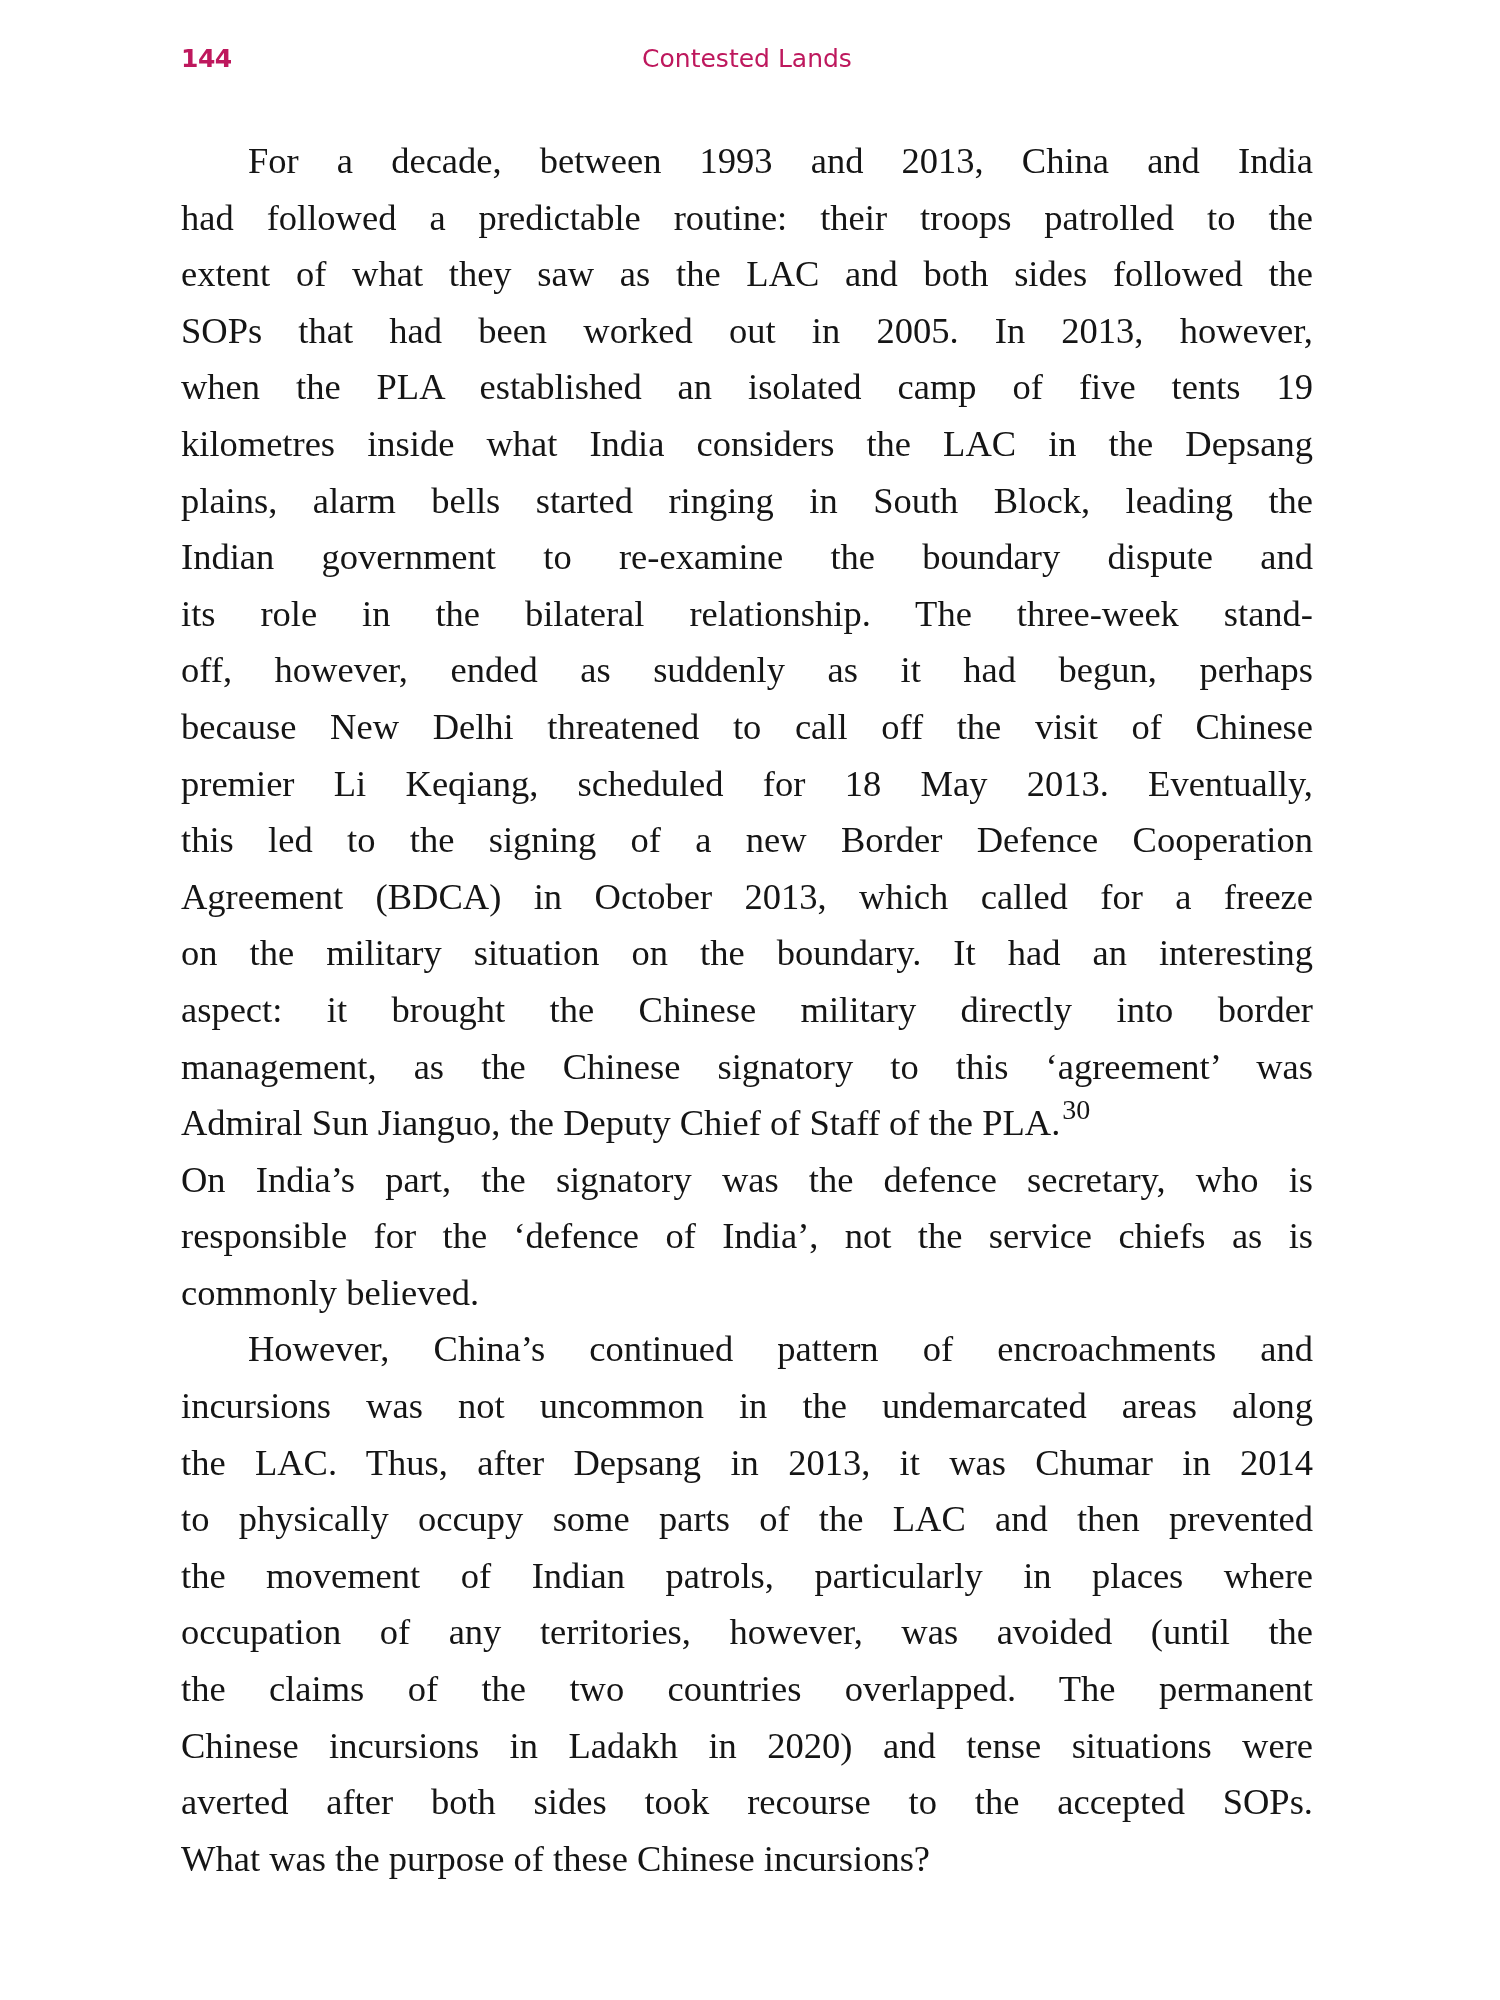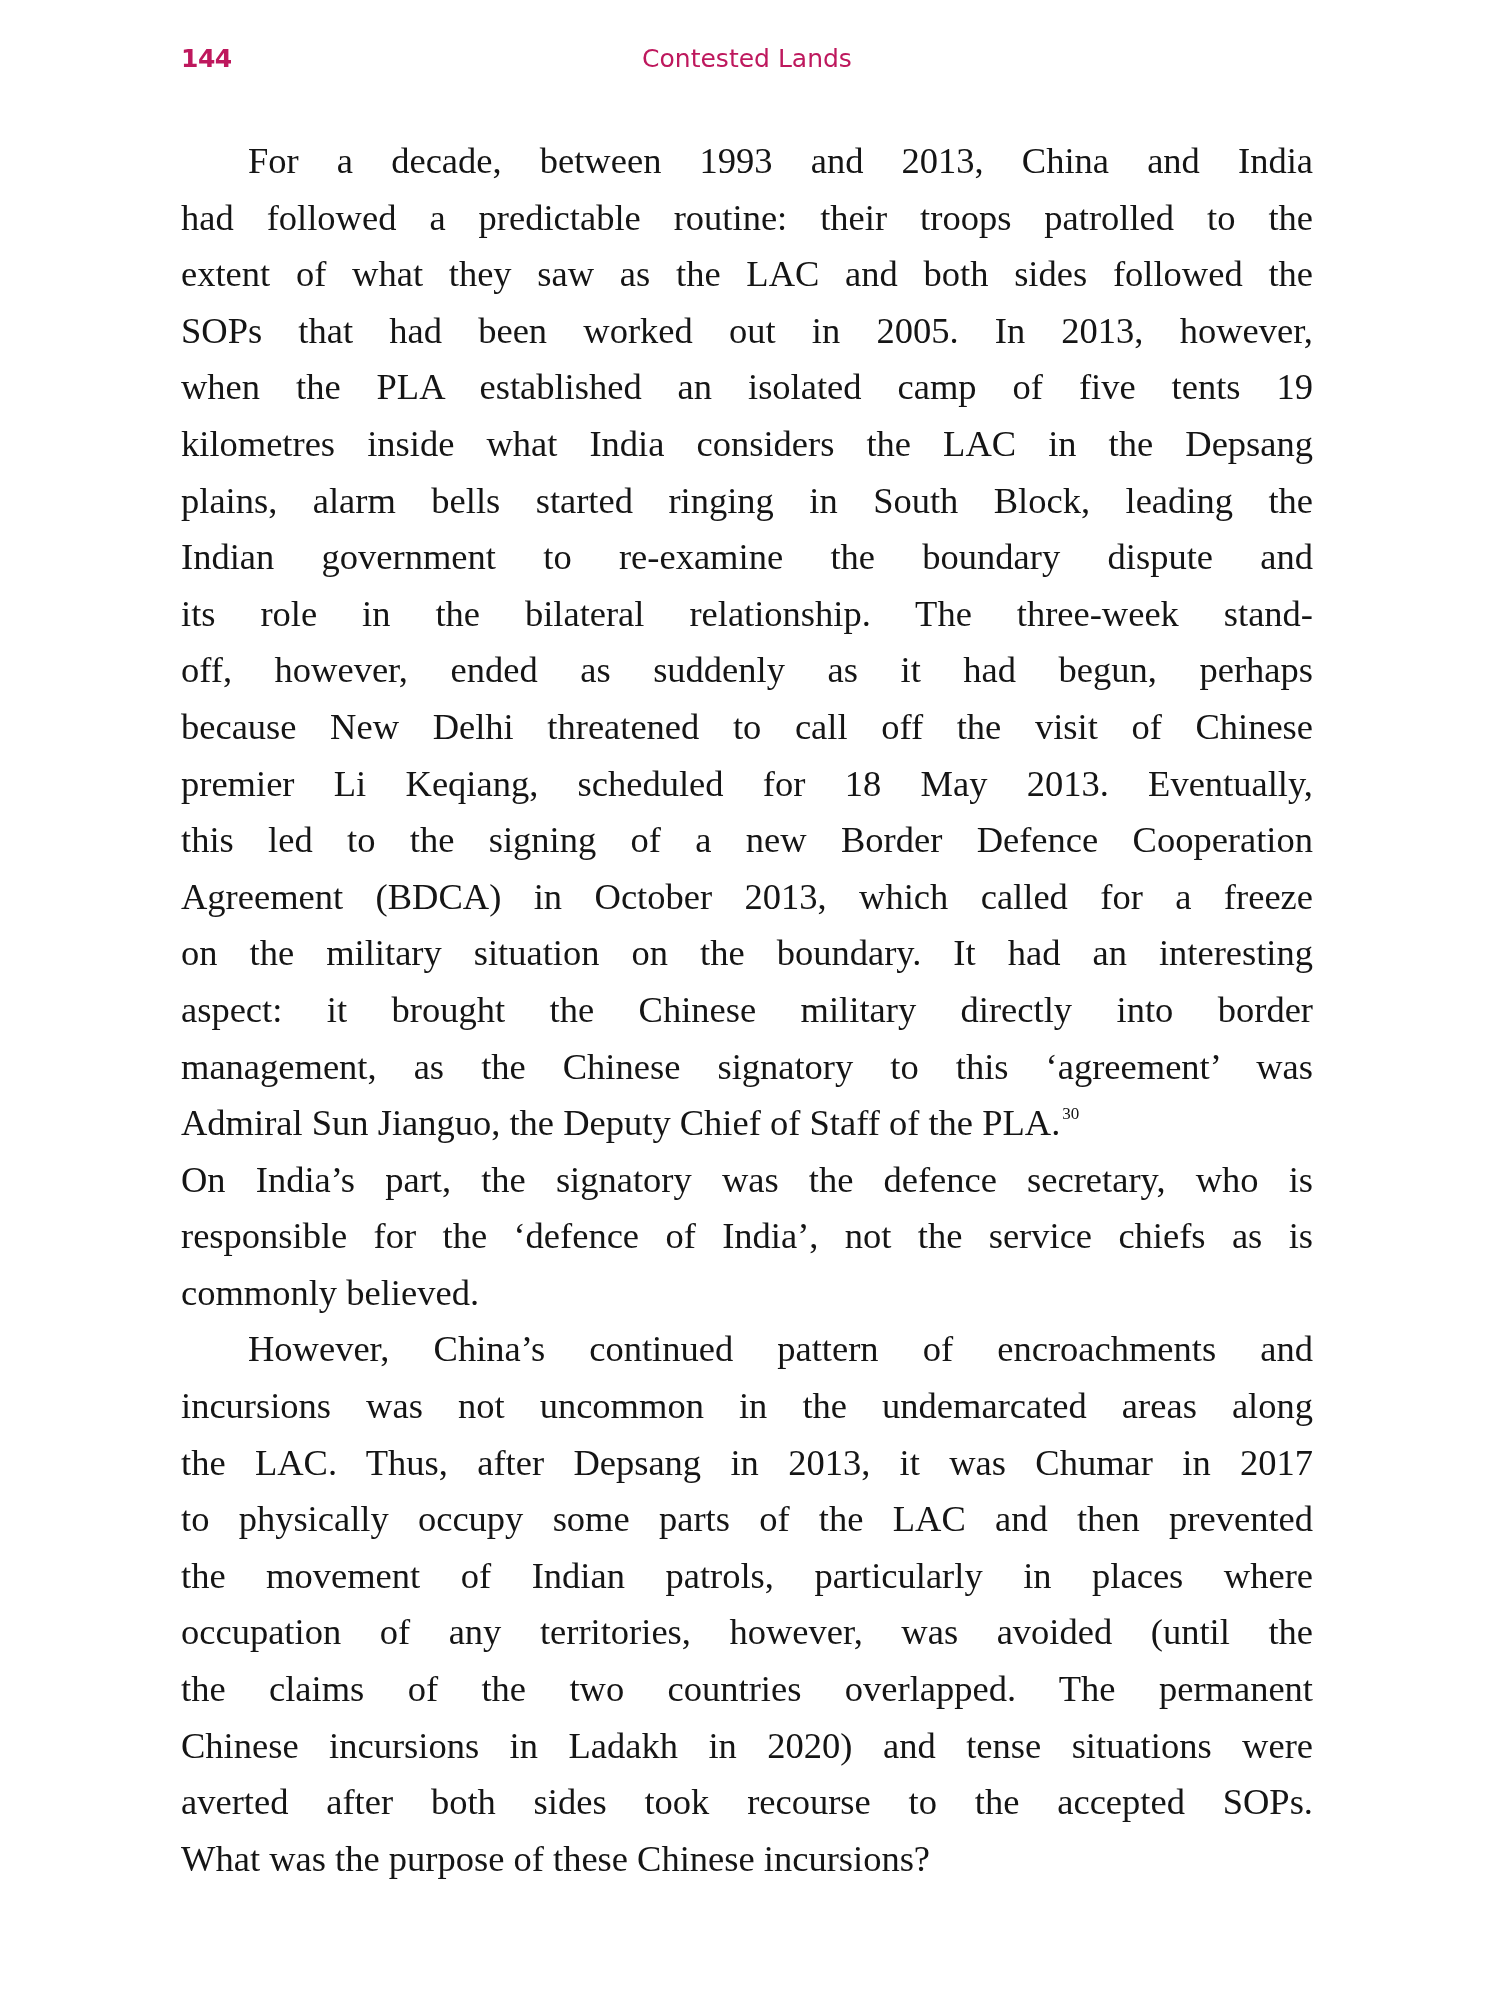--- a/index.html
+++ b/index.html
@@ -7,21 +7,21 @@
   .page { position: absolute; left: 0; top: 0; width: 1500px; height: 2000px; background: #fff; }
   .running-head { position: absolute; top: 44px; left: 181px; width: 1132px; height: 40px;
     font-family: "DejaVu Sans", sans-serif; font-size: 25px; color: #be185d; }
   .page-number { position: absolute; left: 0; top: 0; font-weight: bold; letter-spacing: -0.5px; }
   .book-title { position: absolute; left: 0; right: 0; top: 0; text-align: center; font-weight: 500; }
   .body-text { position: absolute; left: 181px; top: 133px; width: 1132px;
     font-family: "Liberation Serif", serif; font-size: 36.5px; line-height: 56.6px; color: #151515; }
   .line { display: block; height: 56.6px; white-space: normal; text-align: justify; text-align-last: justify; overflow: visible; }
   .line.last { text-align-last: left; }
   .line.indent { padding-left: 67px; }
-  sup.fn { font-size: 17px; line-height: 0; vertical-align: 16px; margin-left: 2px; }
+  sup.fn { font-size: 28px; line-height: 0; vertical-align: 16px; margin-left: 2px; }
 </style>
 </head>
 <body>
 
 <div class="page">
   <div class="running-head">
     <span class="page-number">144</span>
     <span class="book-title">Contested Lands</span>
   </div>
 
@@ -45,21 +45,21 @@
       <span class="line">aspect: it brought the Chinese military directly into border</span>
       <span class="line">management, as the Chinese signatory to this ‘agreement’ was</span>
       <span class="line last"><span>Admiral Sun Jianguo, the Deputy Chief of Staff of the PLA.</span><sup class="fn">30</sup></span>
       <span class="line">On India’s part, the signatory was the defence secretary, who is</span>
       <span class="line">responsible for the ‘defence of India’, not the service chiefs as is</span>
       <span class="line last">commonly believed.</span>
     </div>
     <div class="paragraph">
       <span class="line indent">However, China’s continued pattern of encroachments and</span>
       <span class="line">incursions was not uncommon in the undemarcated areas along</span>
-      <span class="line">the LAC. Thus, after Depsang in 2013, it was Chumar in 2017</span>
+      <span class="line">the LAC. Thus, after Depsang in 2013, it was Chumar in 2014</span>
       <span class="line">to physically occupy some parts of the LAC and then prevented</span>
       <span class="line">the movement of Indian patrols, particularly in places where</span>
       <span class="line">occupation of any territories, however, was avoided (until the</span>
       <span class="line">the claims of the two countries overlapped. The permanent</span>
       <span class="line">Chinese incursions in Ladakh in 2020) and tense situations were</span>
       <span class="line">averted after both sides took recourse to the accepted SOPs.</span>
       <span class="line last">What was the purpose of these Chinese incursions?</span>
     </div>
   </div>
 </div>

